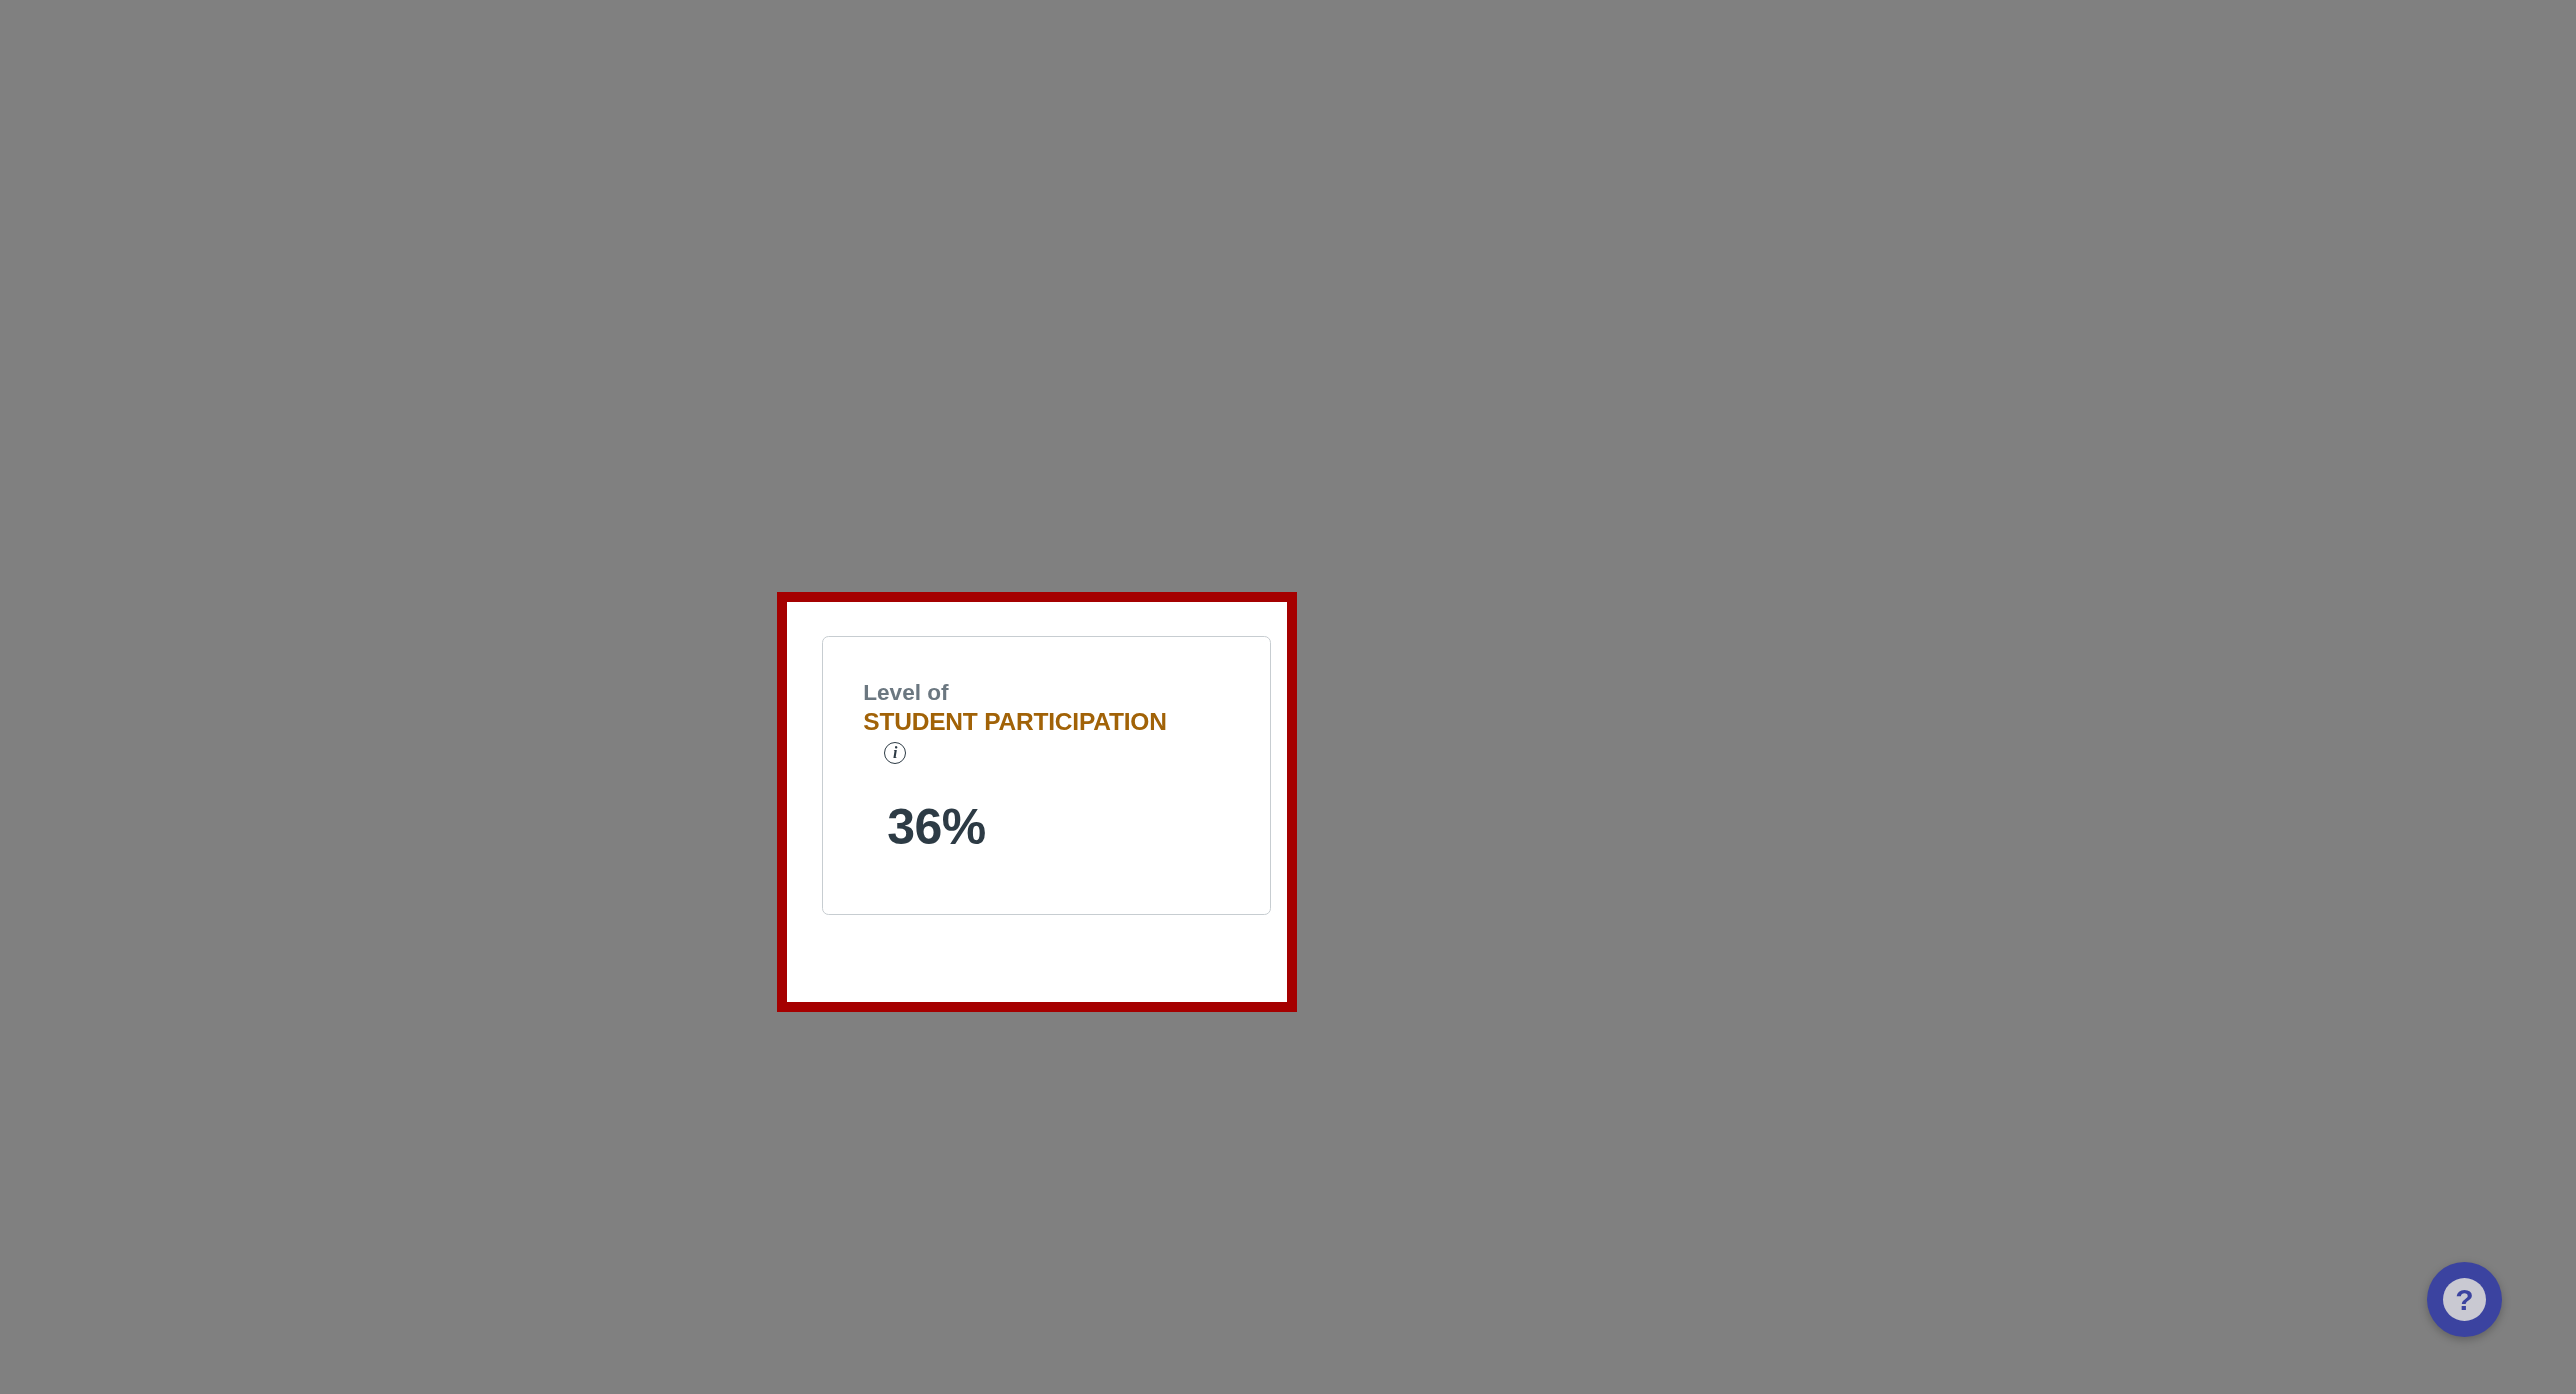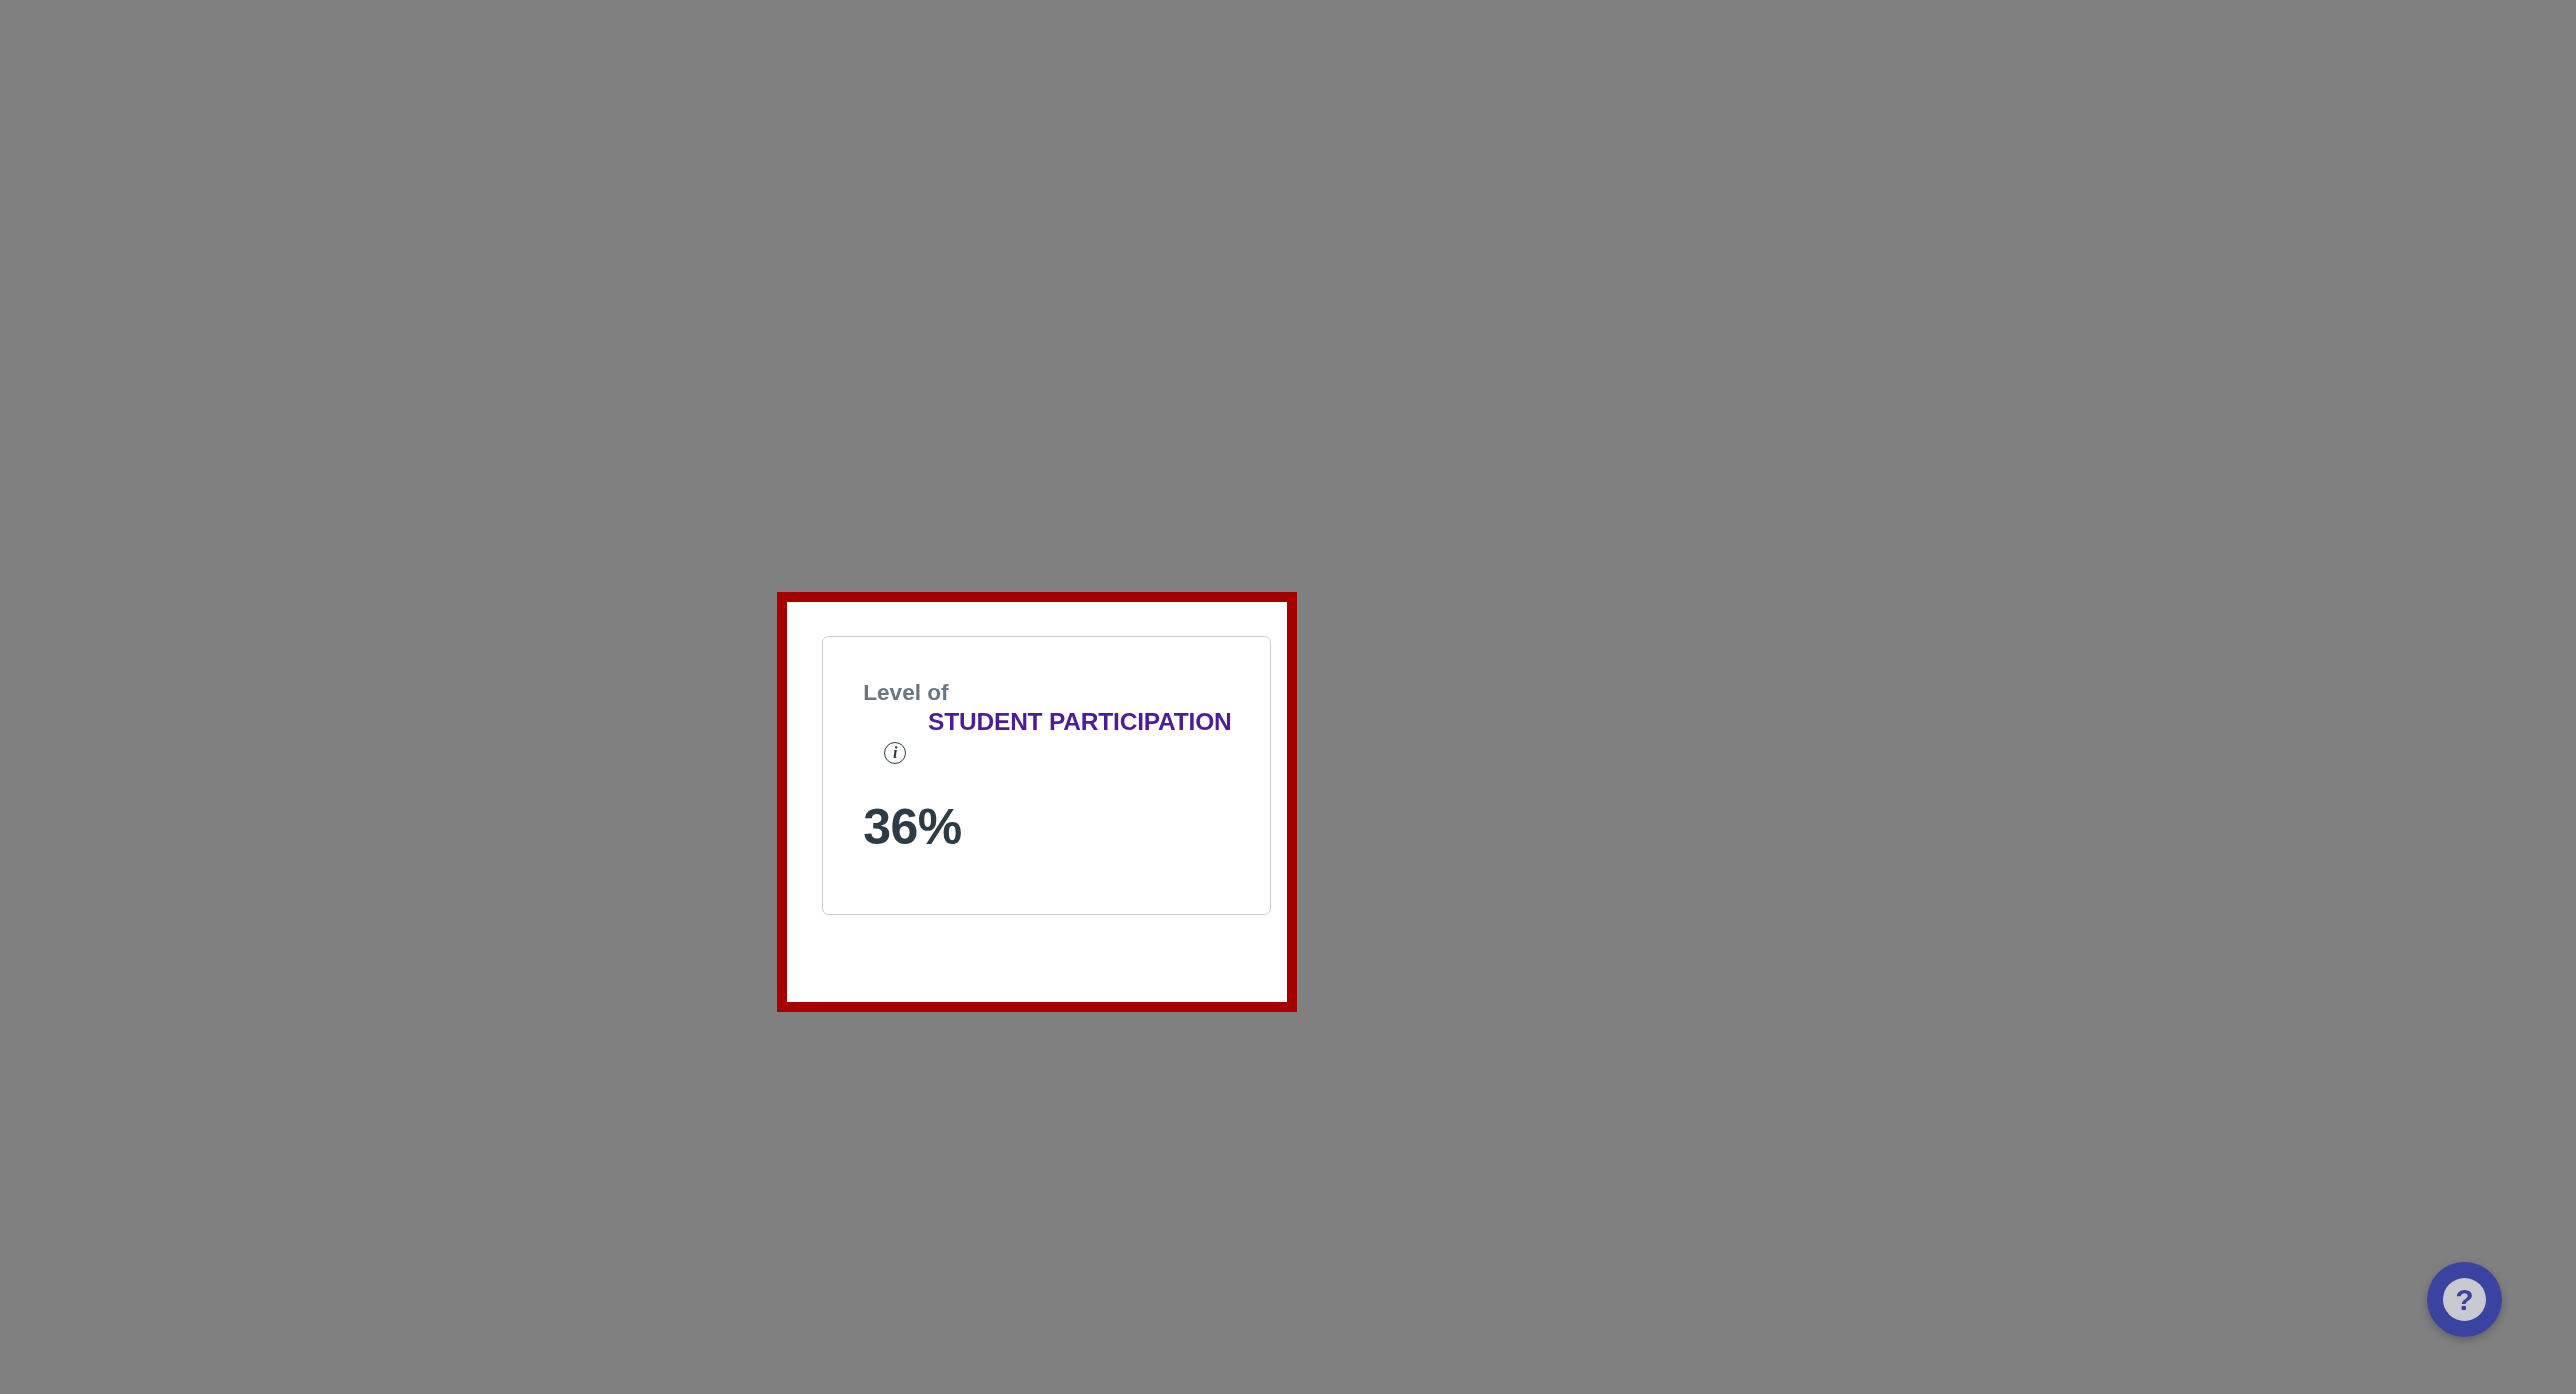--- a/index.html
+++ b/index.html
@@ -166,32 +166,32 @@
 
   .card-pre {
     font-size: 22.6px;
     font-weight: 700;
     color: #6b7780;
     line-height: 1.25;
   }
   .card-name {
     font-size: 24.5px;
     font-weight: 700;
-    color: #4c1d95;
+    color: #a16207;
     letter-spacing: -0.2px;
     line-height: 1.25;
-    text-align: right;
   }
   .card-info-wrap { margin-top: 3.8px; padding-left: 21px; }
   .card-value {
     font-size: 50px;
     font-weight: 700;
     color: #2d3b45;
     margin-top: 34px;
     letter-spacing: -0.5px;
+    margin-left: 24px;
   }
   .card-value.dash { font-size: 50px; }
 
   
   .tool-area {
     position: absolute;
     left: 0; top: 1122px;
     width: 1907px;
     display: flex;
     gap: 0;

